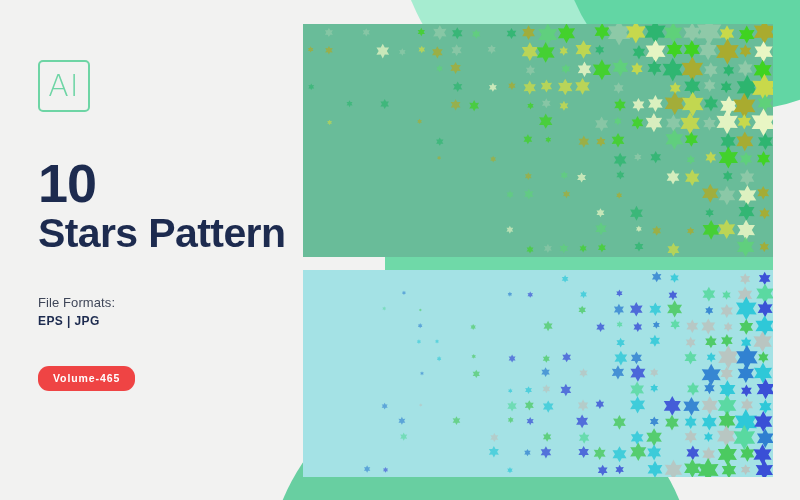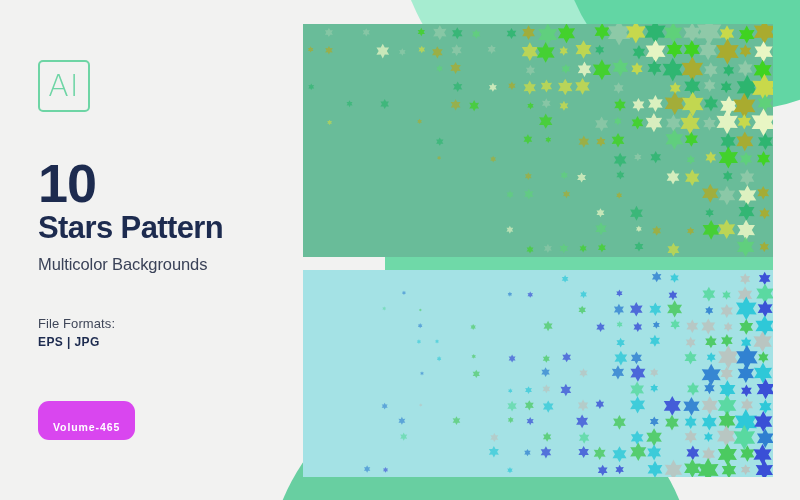--- a/index.html
+++ b/index.html
@@ -43,38 +43,38 @@
   #ai-badge span{
     font-size:30px; color:#6ed5a5; letter-spacing:1px;
     font-family:"DejaVu Sans", sans-serif; font-weight:300;
     line-height:1;
   }
   #count{
     font-size:54px; font-weight:bold; color:#1d2b4f;
     line-height:0.96; letter-spacing:-1px;
   }
   #headline{
-    font-size:31px; font-weight:bold; color:#1d2b4f;
+    font-size:41px; font-weight:bold; color:#1d2b4f;
     line-height:1.05; letter-spacing:-0.6px; margin-top:2px;
   }
   #subhead{
     font-size:16.5px; color:#3a4258; line-height:1.35;
     margin-top:9px; letter-spacing:-0.1px;
   }
   #formats-wrap{ margin-top:40px; }
   #formats-label{ font-size:13px; color:#3f4658; letter-spacing:0.1px; }
   #formats-value{
     font-size:12px; font-weight:bold; color:#1d2b4f;
     margin-top:4px; letter-spacing:0.4px;
   }
   #volume-pill{
-    display:inline-block; margin-top:52px;
-    background:#d946ef; color:#ffffff;
+    display:inline-block; margin-top:38px;
+    background:#ef4444; color:#ffffff;
     font-size:10.5px; font-weight:bold; letter-spacing:0.9px;
-    padding:20px 15px 7px; border-radius:11px;
+    padding:6px 15px 7px; border-radius:11px;
   }
 
   
   .panel{
     position:absolute; overflow:hidden; z-index:5;
   }
   #panel-top{ left:303px; top:24px; width:470px; height:233px; background:#69bc99; }
   #panel-bottom{ left:303px; top:270px; width:470px; height:207px; background:#a4e2e5; }
   #mid-band{
     position:absolute; left:385px; top:257px; width:388px; height:13px;
@@ -94,21 +94,20 @@
   <div id="info-col">
 
     <div id="ai-badge">
       <span>AI</span>
     </div>
 
     <div id="count">10</div>
     <div id="headline">Stars Pattern</div>
 
     <div id="subhead">
-      <div>Multicolor Backgrounds</div>
     </div>
 
     <div id="formats-wrap">
       <div id="formats-label">File Formats:</div>
       <div id="formats-value">EPS  |  JPG</div>
     </div>
 
     <div id="volume-pill">Volume-465</div>
   </div>
 

